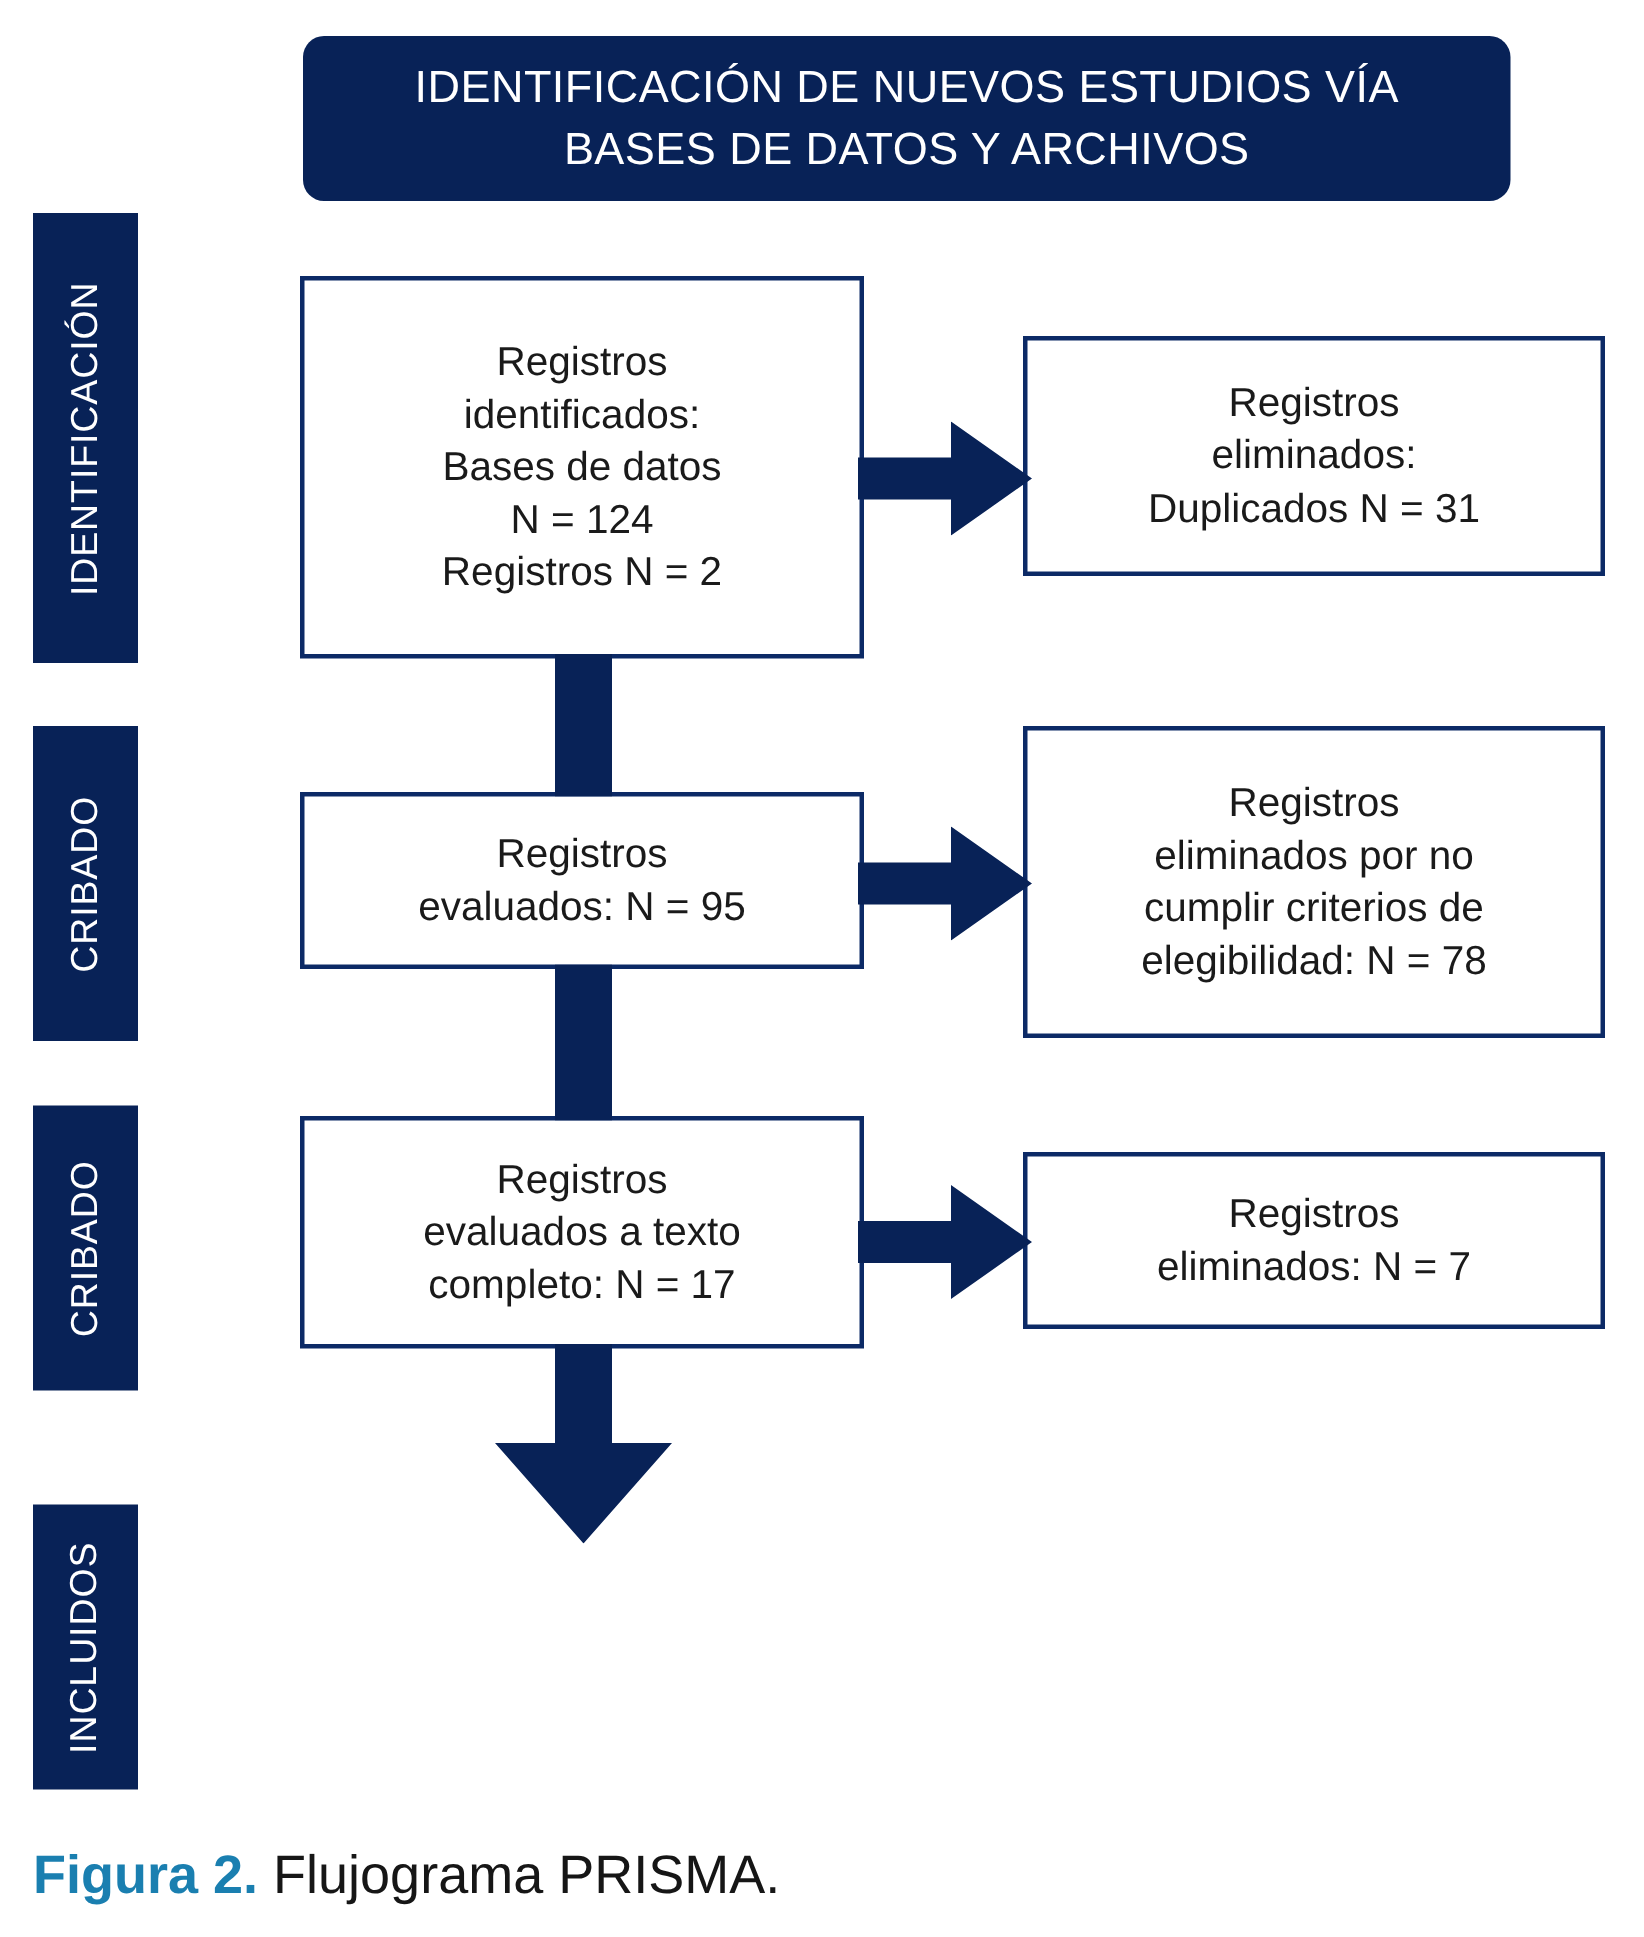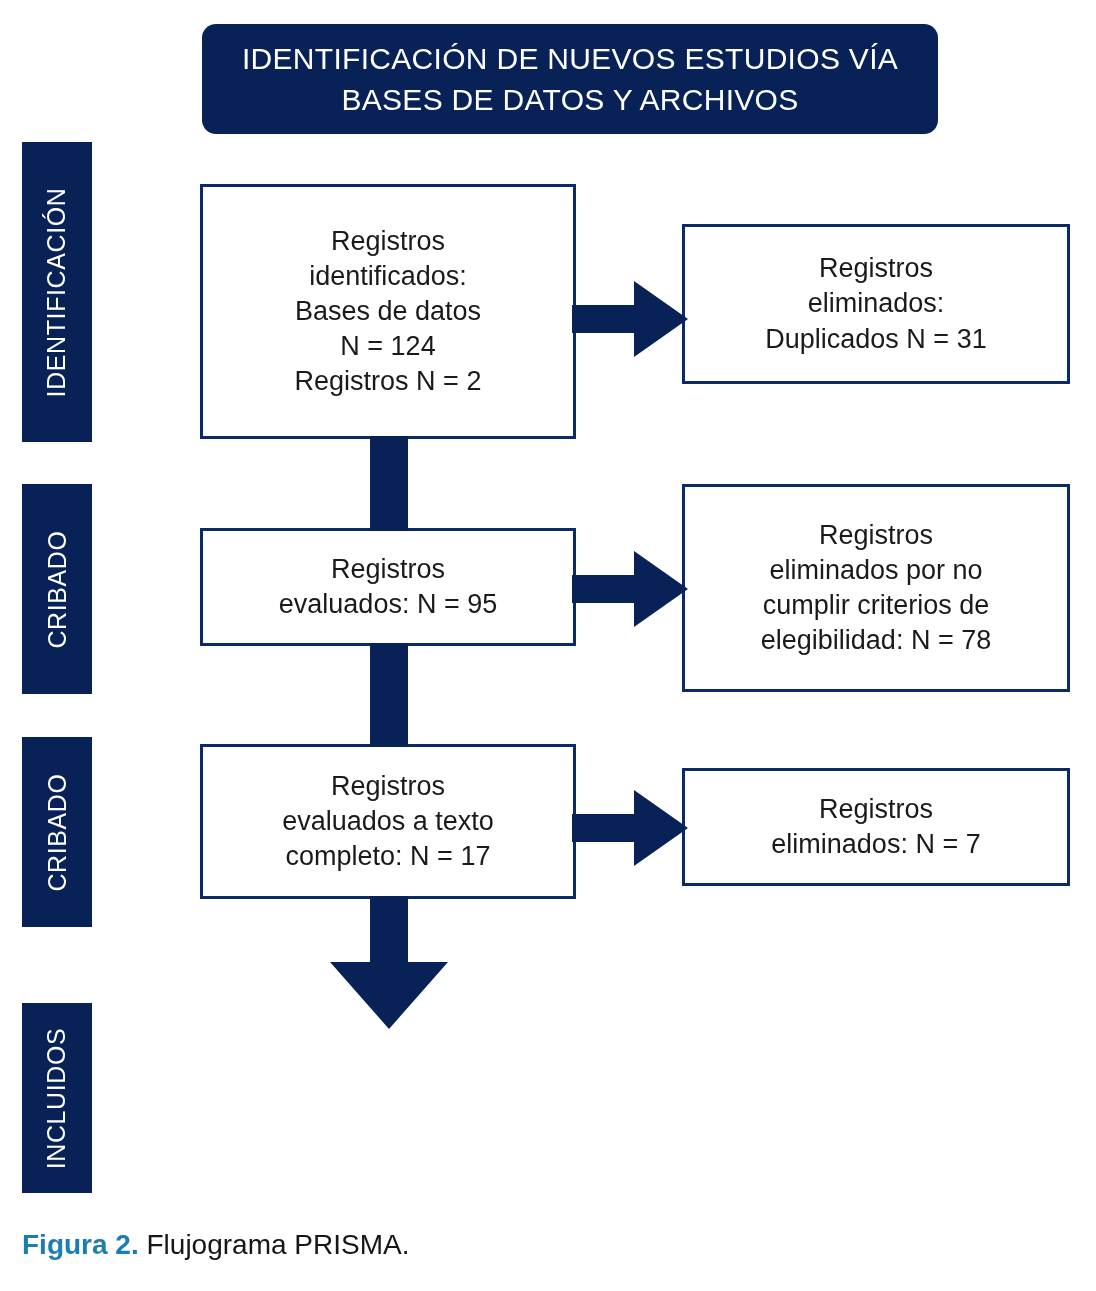--- a/index.html
+++ b/index.html
@@ -19,21 +19,21 @@
     height: 1291px;
     background: #ffffff;
     overflow: hidden;
   }
 
   
   .header-banner {
     position: absolute;
     left: 202px;
     top: 24px;
-    width: 736px;
+    width: 805px;
     height: 110px;
     background: #082257;
     border-radius: 14px;
     color: #ffffff;
     display: flex;
     align-items: center;
     justify-content: center;
     text-align: center;
     box-sizing: border-box;
     padding: 4px 28px;
@@ -115,21 +115,21 @@
   #connector-h2 { left: 572px; top: 551px; width: 116px; height: 76px; }
   #connector-h3 { left: 572px; top: 790px; width: 116px; height: 76px; }
 
   .bar-fill { fill: #082257; }
 
   
   .caption {
     position: absolute;
     left: 22px;
     top: 1228px;
-    font-size: 28px;
+    font-size: 36px;
     line-height: 1.2;
     color: #161616;
     white-space: nowrap;
   }
   .caption .caption-label {
     color: #1a7fb0;
     font-weight: bold;
   }
   .caption .caption-text {
     color: #161616;

